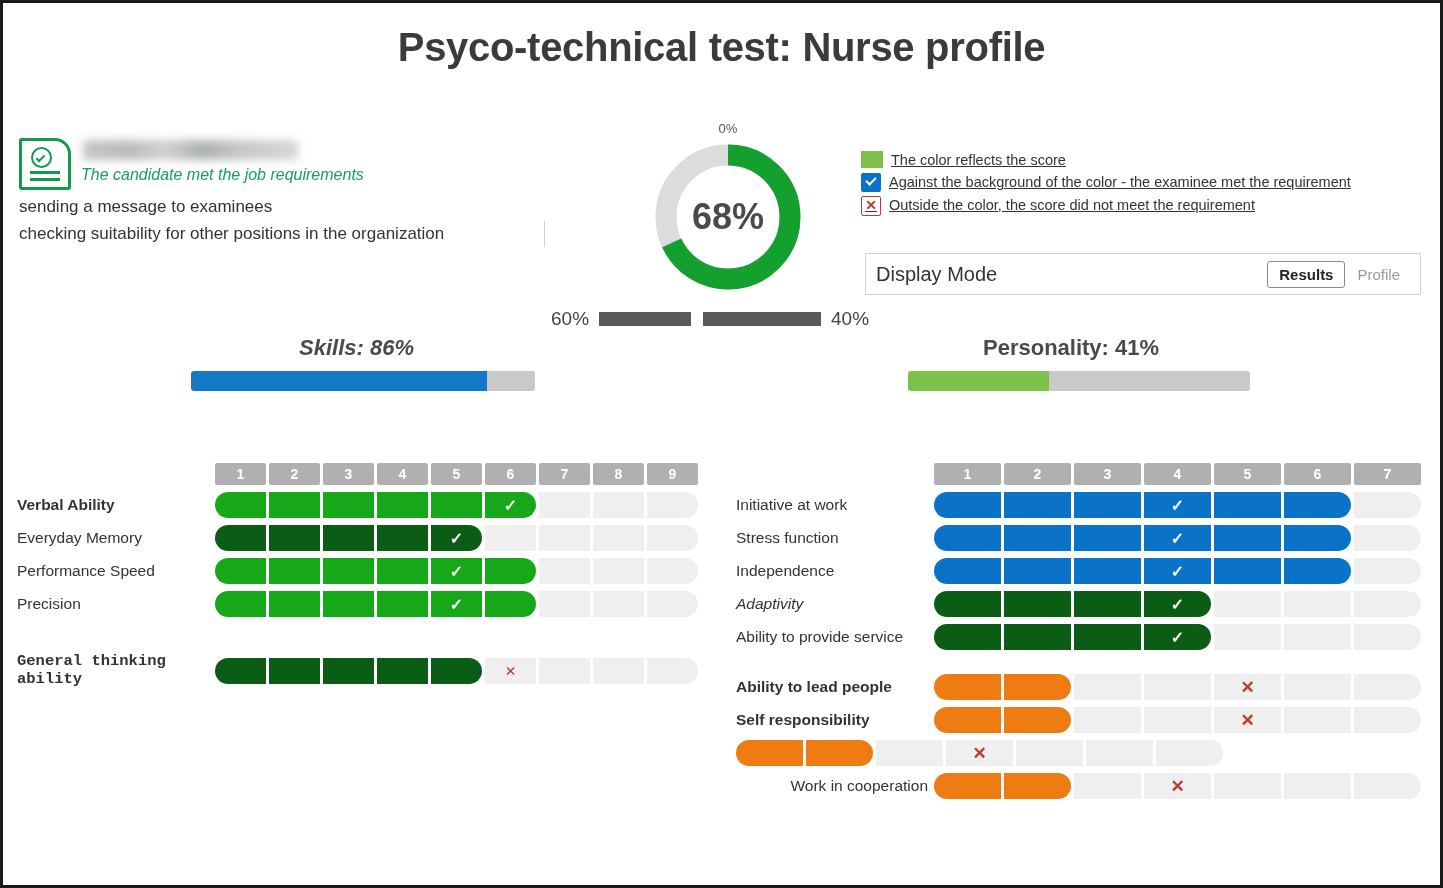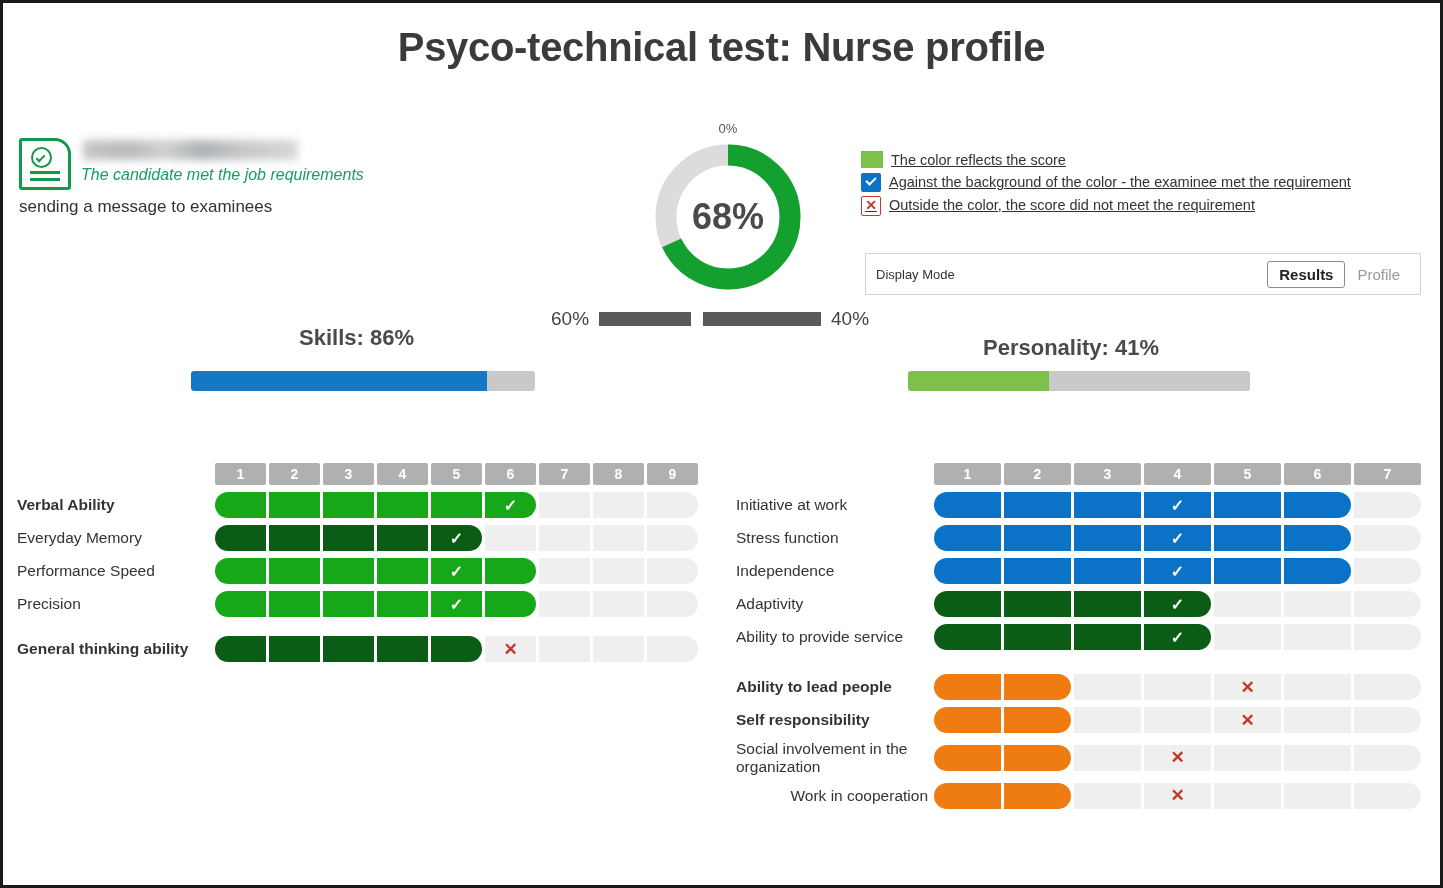--- a/index.html
+++ b/index.html
@@ -226,21 +226,21 @@
     width: 556px;
     height: 42px;
     border: 1px solid #d2d2d2;
     background: #fff;
     box-sizing: border-box;
     display: flex;
     align-items: center;
     justify-content: space-between;
     padding: 0 8px 0 10px;
   }
-  .dm-label { font-size: 13px; color: #333; }
+  .dm-label { font-size: 20px; color: #333; }
   .dm-buttons { display: flex; }
   .dm-btn {
     font-size: 15px;
     padding: 4px 11px;
     border: 1px solid transparent;
     background: transparent;
     color: #9a9a9a;
     border-radius: 3px;
   }
   .dm-btn.active {
@@ -340,20 +340,21 @@
         <div class="circle"></div>
         <div class="line l1"></div>
         <div class="line l2"></div>
       </div>
       <div class="rec-texts">
         <div class="blurred-name"></div>
         <div class="rec-sub">The candidate met the job requirements</div>
       </div>
     </div>
     <div class="rec-line">sending a message to examinees</div>
+    <div class="rec-line second">checking suitability for other positions in the organization</div>
   </div>
 
   <div class="gauge-wrap">
     <div class="gauge-top-label">0%</div>
     <div class="gauge">
       <svg width="158" height="158" viewBox="0 0 158 158">
         <circle cx="79" cy="79" r="62" fill="none" stroke="#dcdcdc" stroke-width="21"></circle>
         <circle cx="79" cy="79" r="62" fill="none" stroke="#14a02e" stroke-width="21" stroke-dasharray="264.9 389.6" stroke-dashoffset="0" transform="rotate(-90 79 79)"></circle>
       </svg>
       <div class="gauge-value">68%</div>
@@ -383,21 +384,21 @@
   </div>
 
   <div class="display-mode">
     <div class="dm-label">Display Mode</div>
     <div class="dm-buttons">
       <button class="dm-btn active">Results</button>
       <button class="dm-btn">Profile</button>
     </div>
   </div>
 
-  <div class="sec-head" style="left:296px; top:322px;">Skills: 86%</div>
+  <div class="sec-head" style="left:296px; top:332px;font-style:italic;">Skills: 86%</div>
   <div class="sec-bar" style="left:188px; top:368px; width:344px;">
     <div class="fill" style="width:296px; background:#1379c6;"></div>
   </div>
 
   <div class="sec-head" style="left:980px; top:332px;">Personality: 41%</div>
   <div class="sec-bar" style="left:905px; top:368px; width:342px;">
     <div class="fill" style="width:141px; background:#7ec14a;"></div>
   </div>
 
   <div class="scale" style="left:14px; top:460px; width:700px;">
@@ -474,21 +475,21 @@
         <div class="cell" style="width:51px; background:#17a81a;">
             <span class="tick">✓</span>
           </div>
         <div class="cell last-filled" style="width:51px; background:#17a81a;"></div>
         <div class="cell" style="width:51px;"></div>
         <div class="cell" style="width:51px;"></div>
         <div class="cell" style="width:51px; border-radius:0 13px 13px 0;"></div>
       </div>
     </div>
 
-    <div class="row" style="margin-top:19px;">
+    <div class="row" style="margin-top:36px;font-family:Liberation Mono, monospace;">
       <div class="row-label bold" style="width:198px;">General thinking ability</div>
       <div class="cells">
         <div class="cell first" style="width:51px; background:#0b5d16;"></div>
         <div class="cell" style="width:51px; background:#0b5d16;"></div>
         <div class="cell" style="width:51px; background:#0b5d16;"></div>
         <div class="cell" style="width:51px; background:#0b5d16;"></div>
         <div class="cell last-filled" style="width:51px; background:#0b5d16;"></div>
         <div class="cell" style="width:51px;">
             <span class="xmark">✕</span>
           </div>
@@ -549,21 +550,21 @@
         <div class="cell" style="width:67px; background:#0a73c7;">
             <span class="tick">✓</span>
           </div>
         <div class="cell" style="width:67px; background:#0a73c7;"></div>
         <div class="cell last-filled" style="width:67px; background:#0a73c7;"></div>
         <div class="cell" style="width:67px; border-radius:0 13px 13px 0;"></div>
       </div>
     </div>
 
     <div class="row">
-      <div class="row-label" style="width:198px;">Adaptivity</div>
+      <div class="row-label" style="width:198px;font-style:italic;">Adaptivity</div>
       <div class="cells">
         <div class="cell first" style="width:67px; background:#0b5d16;"></div>
         <div class="cell" style="width:67px; background:#0b5d16;"></div>
         <div class="cell" style="width:67px; background:#0b5d16;"></div>
         <div class="cell last-filled" style="width:67px; background:#0b5d16;">
             <span class="tick">✓</span>
           </div>
         <div class="cell" style="width:67px;"></div>
         <div class="cell" style="width:67px;"></div>
         <div class="cell" style="width:67px; border-radius:0 13px 13px 0;"></div>
@@ -609,21 +610,20 @@
         <div class="cell" style="width:67px;"></div>
         <div class="cell" style="width:67px;">
             <span class="xmark">✕</span>
           </div>
         <div class="cell" style="width:67px;"></div>
         <div class="cell" style="width:67px; border-radius:0 13px 13px 0;"></div>
       </div>
     </div>
 
     <div class="row">
-      <div class="row-label" style="width:198px;">Social involvement in the organization</div>
       <div class="cells">
         <div class="cell first" style="width:67px; background:#ef7c13;"></div>
         <div class="cell last-filled" style="width:67px; background:#ef7c13;"></div>
         <div class="cell" style="width:67px;"></div>
         <div class="cell" style="width:67px;">
             <span class="xmark">✕</span>
           </div>
         <div class="cell" style="width:67px;"></div>
         <div class="cell" style="width:67px;"></div>
         <div class="cell" style="width:67px; border-radius:0 13px 13px 0;"></div>

